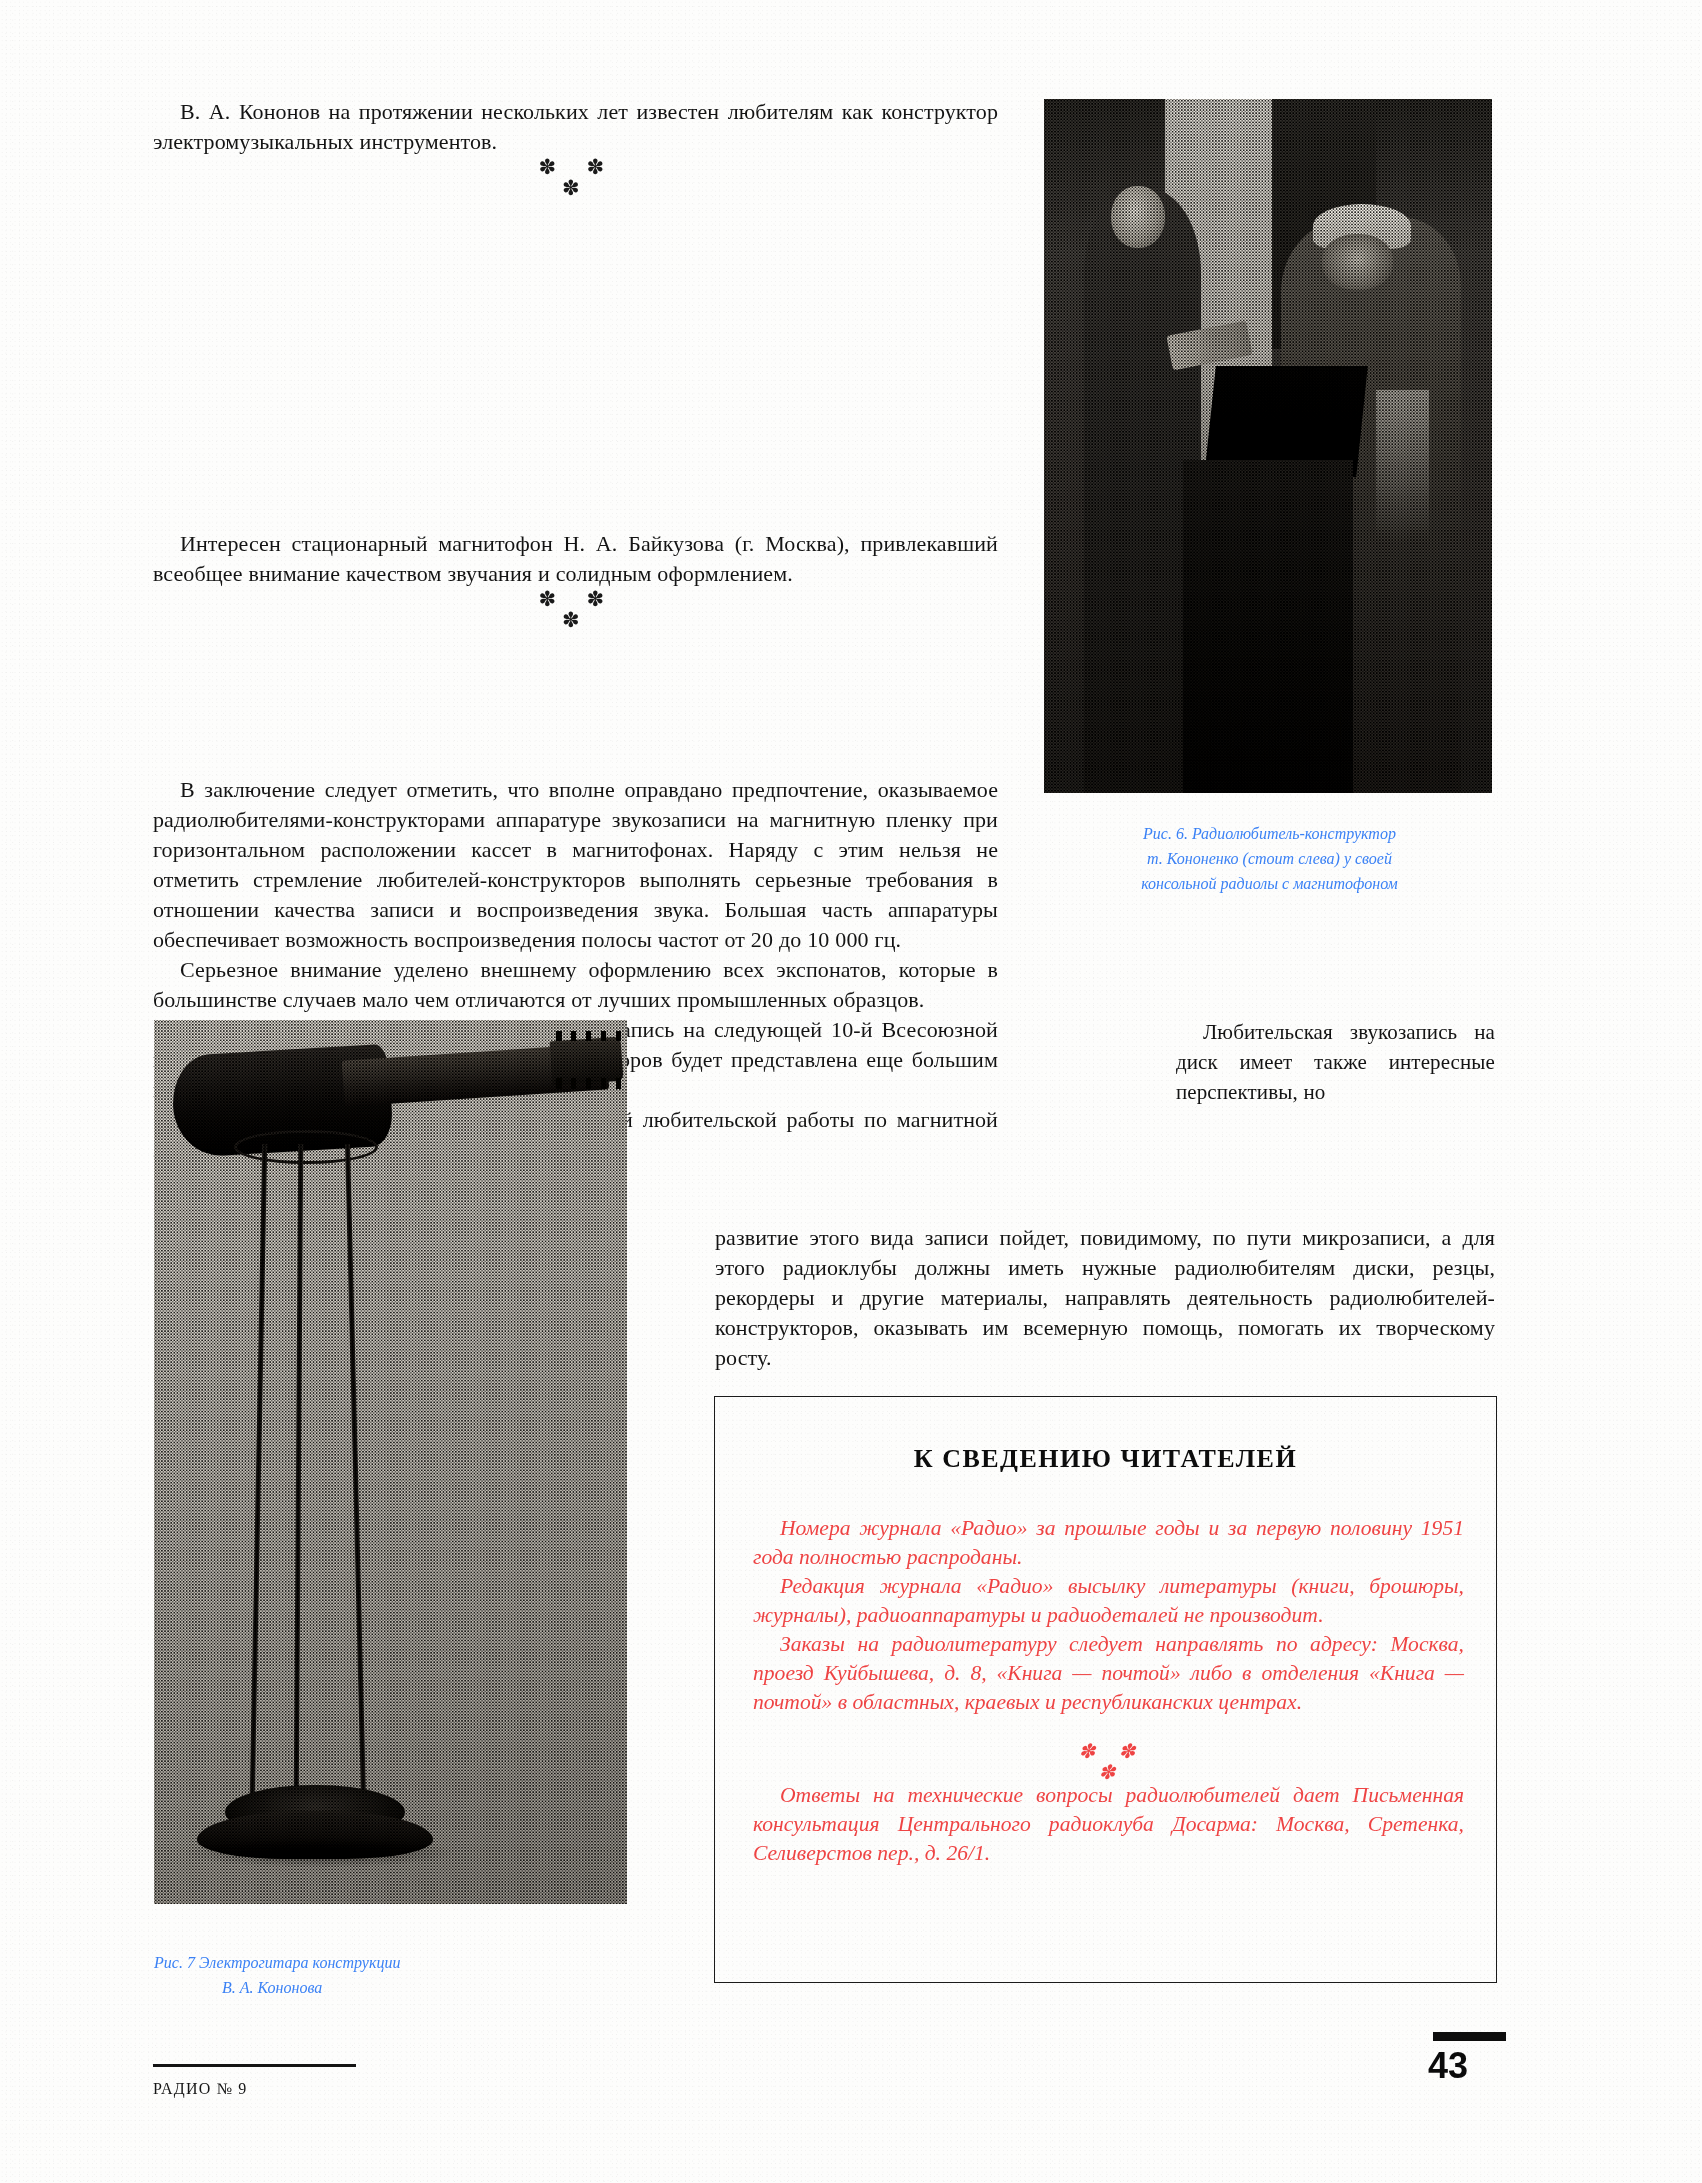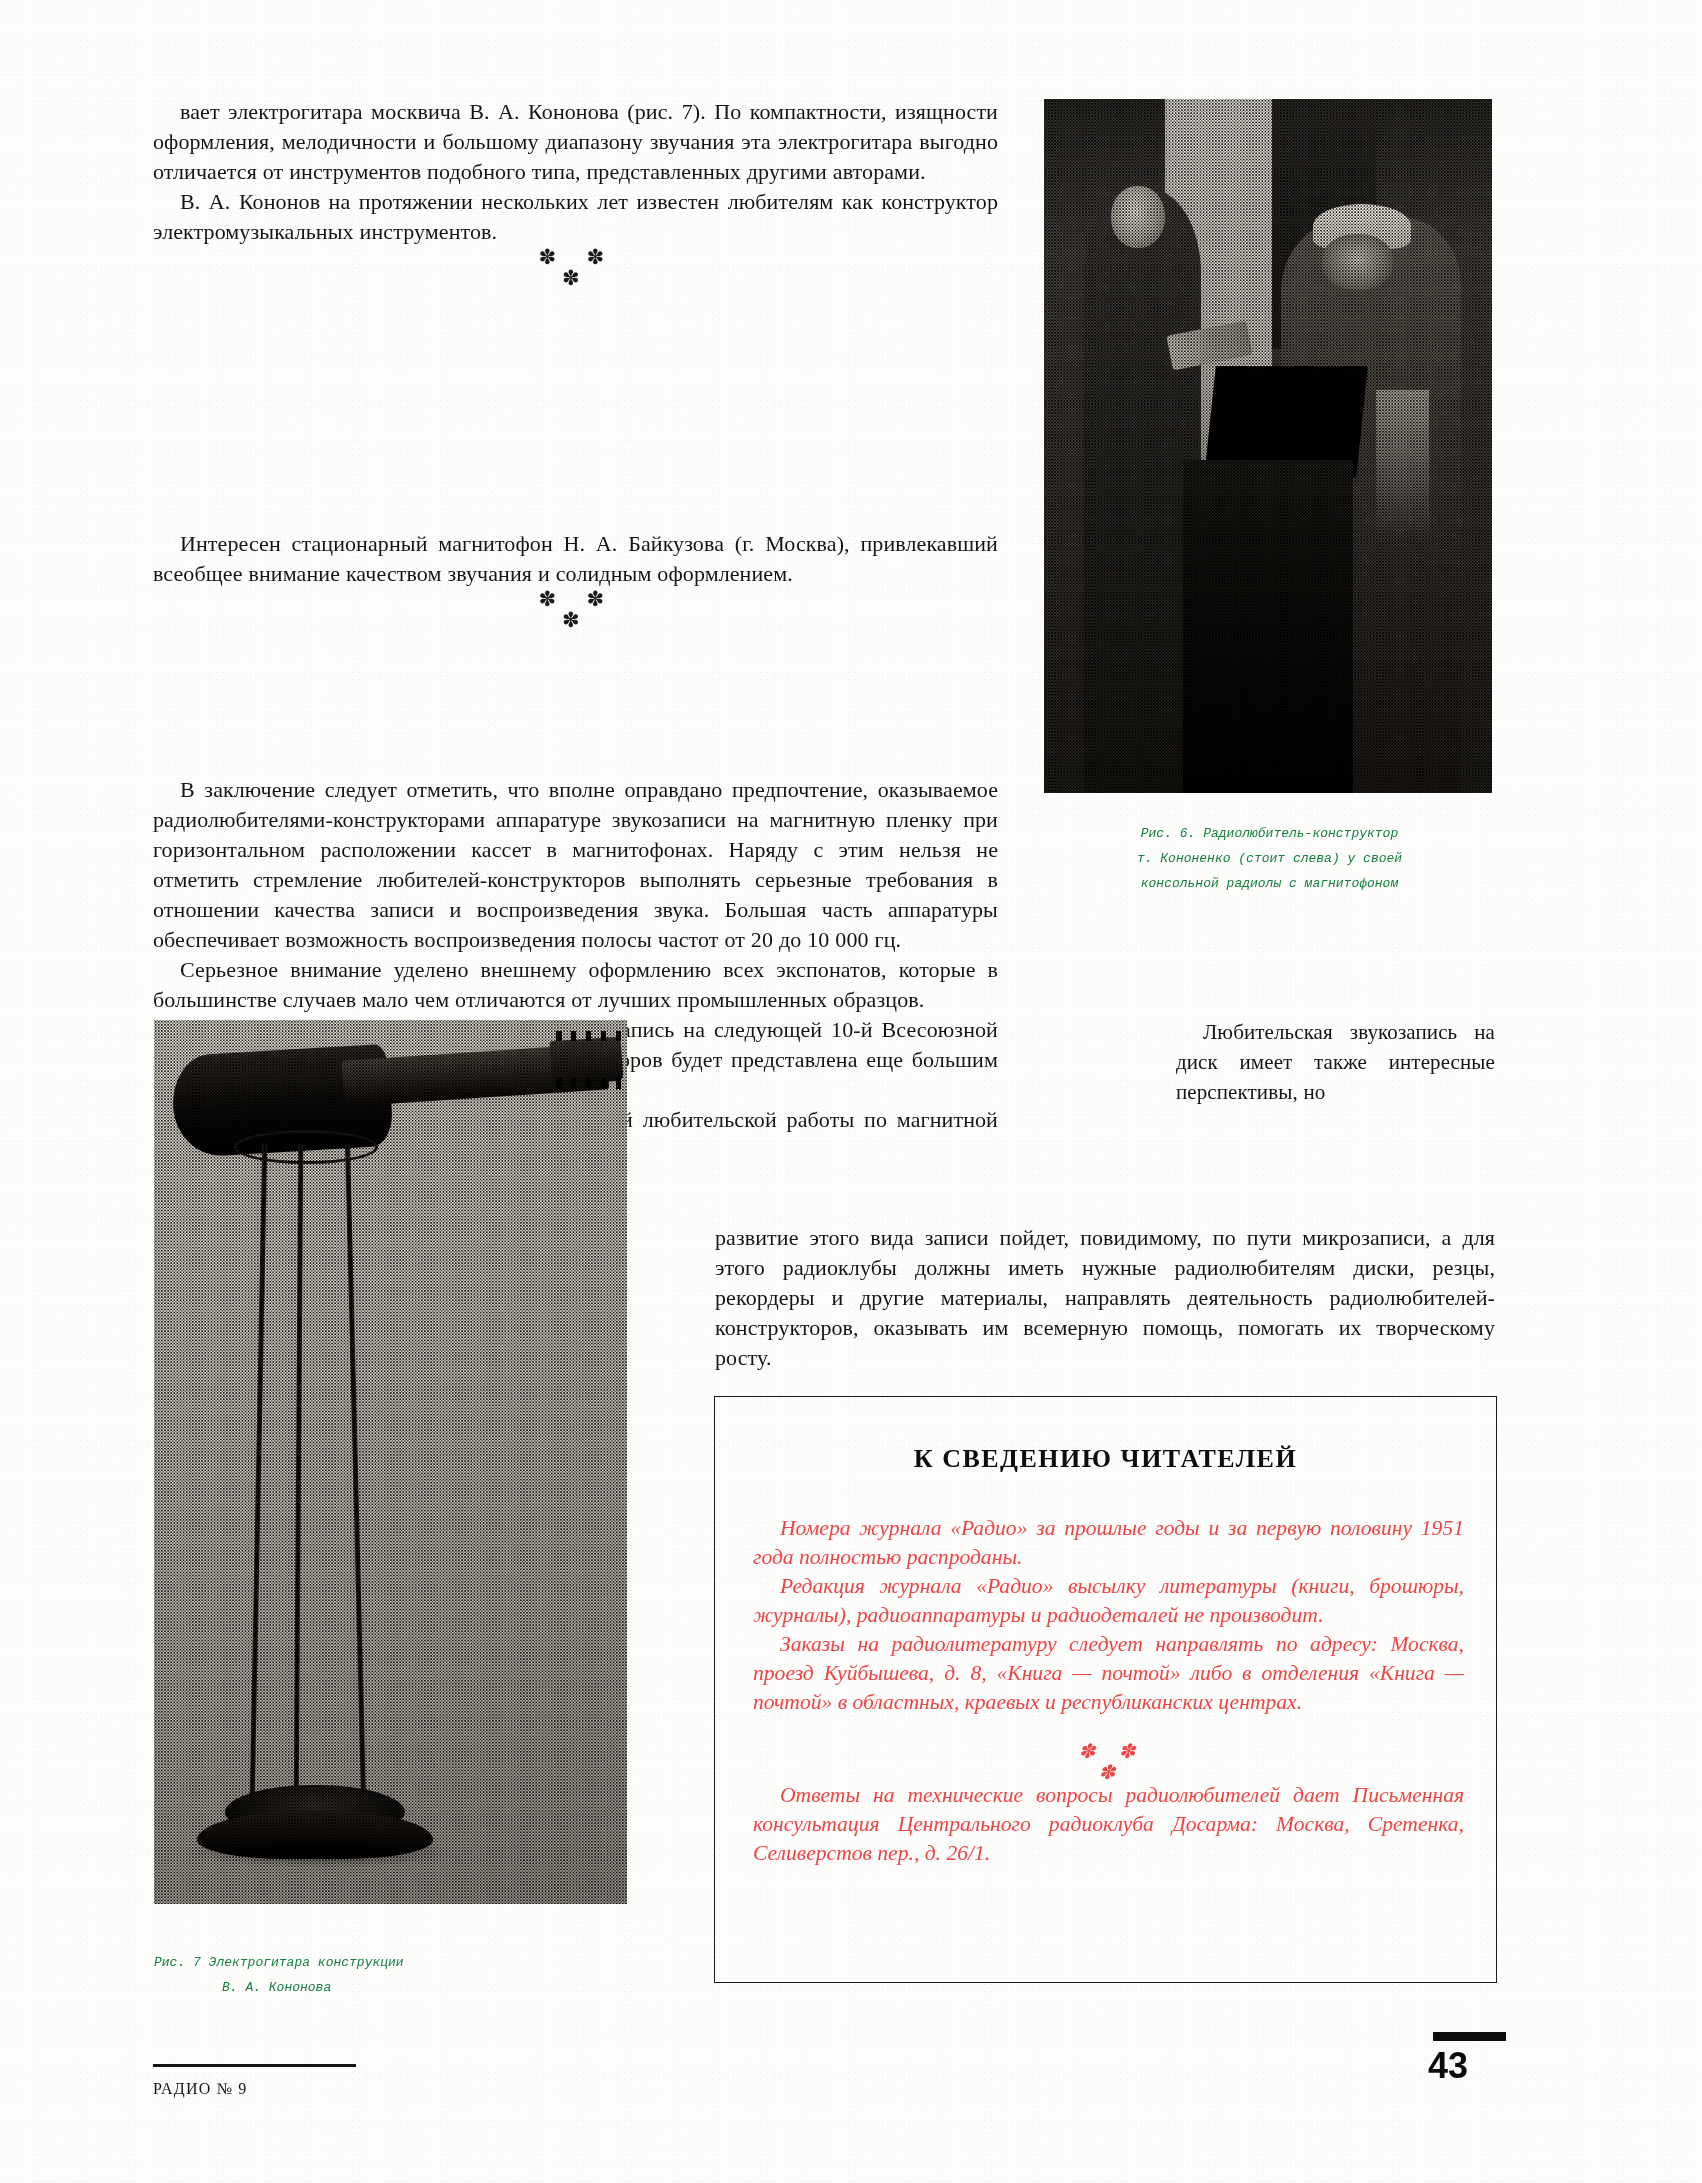--- a/index.html
+++ b/index.html
@@ -133,26 +133,26 @@
     background:radial-gradient(ellipse at 50% 40%,#403c37 0%,#211f1c 60%,#100f0e 100%);
     border-radius:50%;}
   #fig7 .baseFoot{position:absolute;left:9%;top:89.5%;width:50%;height:5.4%;
     background:linear-gradient(180deg,#332f2b 0%,#1a1816 70%,#0f0e0d 100%);
     border-radius:46% 46% 38% 38% / 60% 60% 40% 40%;}
   #fig7 .shadow{position:absolute;left:6%;top:92.5%;width:58%;height:3.4%;
     background:radial-gradient(ellipse at 50% 50%,rgba(0,0,0,.45),rgba(0,0,0,0) 70%);}
 
   
   .caption{
-    font-family:Liberation Mono, monospace;
+    font-family:Liberation Serif, serif;
     font-style:italic;
-    font-size:13px;
+    font-size:16px;
     line-height:25px;
     text-align:center;
-    color:#15803d;
+    color:#3b82f6;
   }
 
   #fig6-caption{position:absolute;left:1023px;top:821px;width:493px;}
   #fig7-caption{position:absolute;left:154px;top:1950px;width:487px;text-align:left;}
   #fig7-caption .l2{display:block;padding-left:68px;}
 
   
   #right-col{position:absolute;left:1176px;top:1017px;width:319px;}
   #right-col .col-text{font-size:21px;line-height:30px;}
 
@@ -198,21 +198,20 @@
   #page-rule{position:absolute;left:1433px;top:2032px;width:73px;height:8.6px;background:#0d0d0d;}
   #page-number{position:absolute;left:1428px;top:2045px;width:86px;
     font-family:"Liberation Sans", sans-serif;font-weight:bold;font-size:36px;color:#0b0b0b;}
 </style>
 </head>
 <body>
 
 <div id="page">
 
   <div id="left-col" class="col-text">
-    <p>вает электрогитара москвича В. А. Кононова (рис. 7). По компактности, изящности оформления, мелодичности и большому диапазону звучания эта электрогитара выгодно отличается от инструментов подобного типа, представленных другими авторами.</p>
     <p>В. А. Кононов на протяжении нескольких лет известен любителям как конструктор электромузыкальных инструментов.</p>
     <div class="stars">
       <span class="s1">✽</span>
       <span class="s2">✽</span>
       <span class="s3">✽</span>
     </div>
   </div>
 
   <div id="left-col2" class="col-text">
     <p>Интересен стационарный магнитофон Н. А. Байкузова (г. Москва), привлекавший всеобщее внимание качеством звучания и солидным оформлением.</p>

